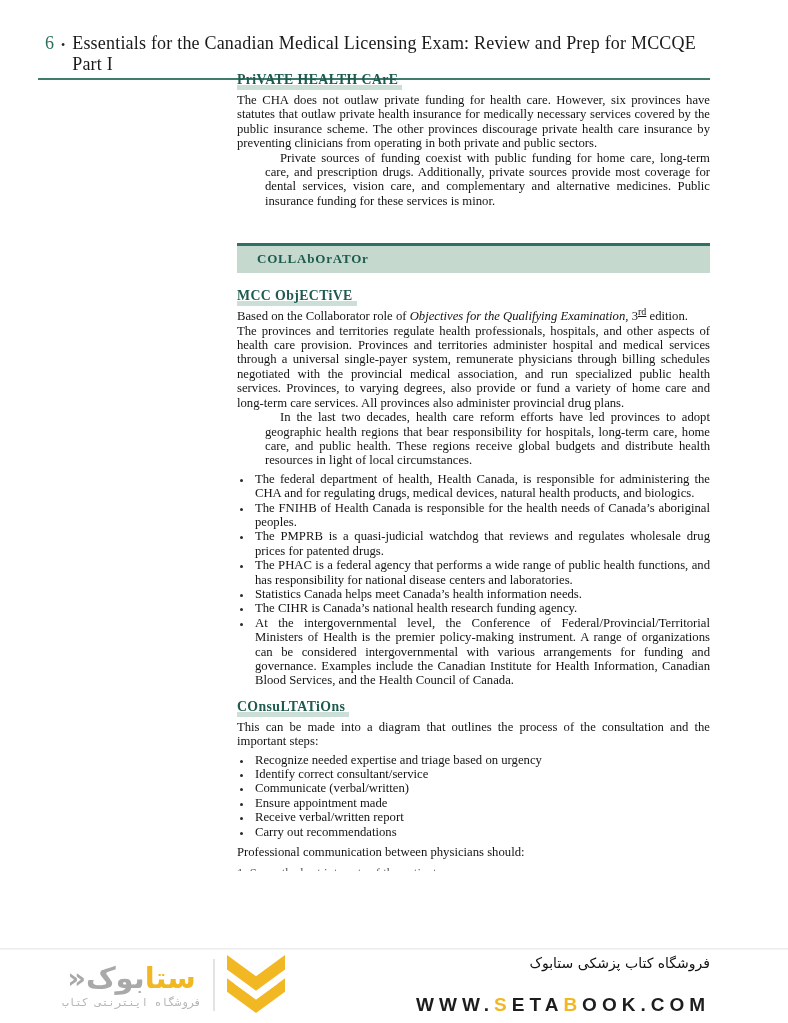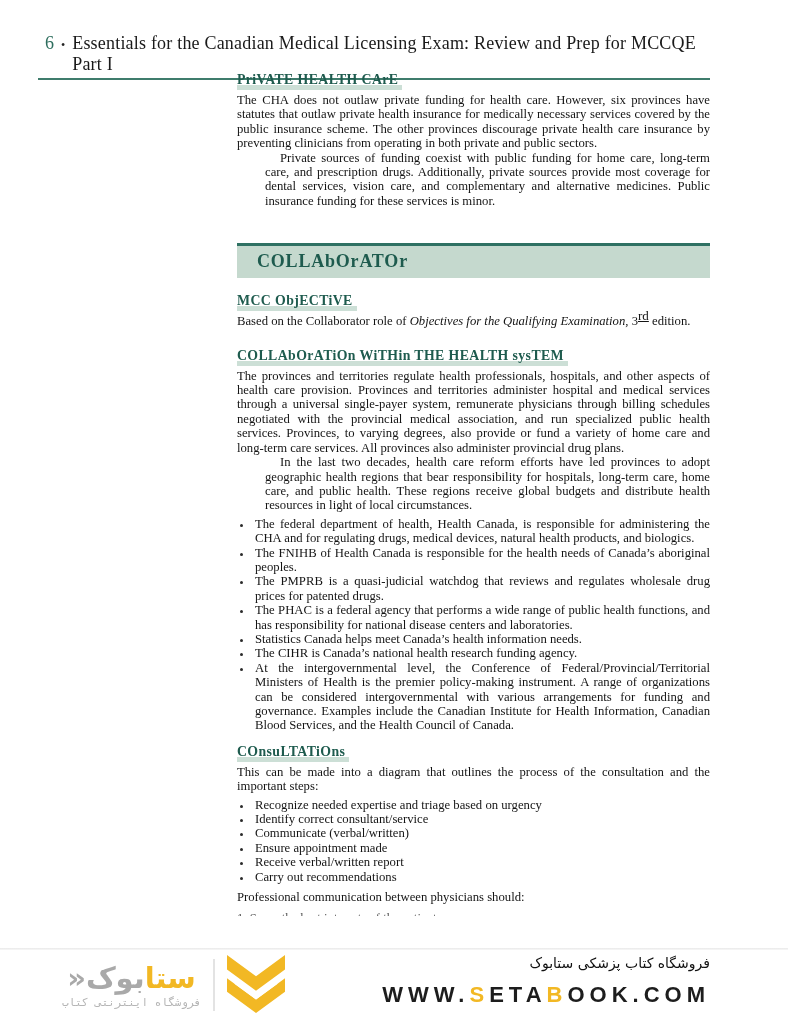--- a/index.html
+++ b/index.html
@@ -22,26 +22,26 @@
     font-size:13.8px;font-weight:bold;color:#1E5B4E;letter-spacing:0.4px;
     background:linear-gradient(to top,#CCDFD6 26%,rgba(0,0,0,0) 26%);
     padding:0 4px 2px 0;margin:0 0 3px 0;
   }
   .h-private{margin-top:0;}
   p.body{font-size:12.7px;line-height:14.4px;text-align:justify;margin:0;}
   p.indent{text-indent:15px;margin-left:28px;}
   .banner{
     margin-top:35px;border-top:3px solid #2F7163;background:#C5D9CE;
     padding:5px 10px 6px 20px;
-    font-size:18px;font-weight:bold;color:#1E5B4E;letter-spacing:0.8px;
+    font-size:13px;font-weight:bold;color:#1E5B4E;letter-spacing:0.8px;
   }
   .after-banner{margin-top:13px;}
   .gap-top{margin-top:17px;}
   em.booktitle{font-style:italic;}
-  sup{font-size:13px;line-height:0;text-decoration:underline;}
+  sup{font-size:10px;line-height:0;text-decoration:underline;}
   ul.bullets{margin:4px 0 9px 0;padding-left:16px;list-style:disc;}
   ul.bullets li{font-size:12.7px;line-height:14.4px;text-align:justify;padding-left:2px;}
   ul.bullets li::marker{font-size:11px;color:#2b2b2b;}
   ul.tight{margin-bottom:6px;}
   .clipped{height:8px;overflow:hidden;margin-top:4px;opacity:0.75;}
   .clipped span{font-size:12.7px;line-height:14.4px;}
   
   .scan-edge{position:absolute;top:948px;left:0;width:100%;height:3px;
     background:linear-gradient(#e9e9e9,#ffffff);}
   .footer{position:absolute;top:950px;left:0;width:100%;height:73px;background:#fff;}
@@ -51,22 +51,22 @@
     font-size:29px;font-weight:bold;line-height:32px;white-space:nowrap;}
   .wm-gold{color:#F2B824;}
   .wm-gray{color:#A9A9A9;}
   .logo-tagline{font-family:Liberation Mono, monospace;font-size:11px;color:#B5B5B5;
     direction:rtl;margin-top:2px;}
   .logo-divider{width:2px;height:52px;background:#E3E3E3;}
   .chevron-svg{display:block;}
   .footer-right{position:absolute;right:78px;top:0;text-align:right;}
   .store-title{font-family:"DejaVu Sans",sans-serif;font-size:14px;color:#111;
     direction:rtl;line-height:26px;}
-  .site-url{font-family:"Liberation Sans",sans-serif;font-size:22px;font-weight:bold;
-    letter-spacing:5px;color:#1d1d1d;margin-top:6px;white-space:nowrap;}
+  .site-url{font-family:"Liberation Sans",sans-serif;font-size:19px;font-weight:bold;
+    letter-spacing:5px;color:#1d1d1d;margin-top:18px;white-space:nowrap;}
   .site-url .gold{color:#F2B824;}
 </style>
 </head>
 <body>
 
 <div class="page">
 
   <div class="hdr">
     <div class="hdr-line">
       <span class="hdr-num">6</span>
@@ -84,23 +84,20 @@
     <p class="body">The CHA does not outlaw private funding for health care. However, six provinces have statutes that outlaw private health insurance for medically necessary services covered by the public insurance scheme. The other provinces discourage private health care insurance by preventing clinicians from operating in both private and public sectors.</p>
     <p class="body indent">Private sources of funding coexist with public funding for home care, long-term care, and prescription drugs. Additionally, private sources provide most coverage for dental services, vision care, and complementary and alternative medicines. Public insurance funding for these services is minor.</p>
 
     <div class="banner">COLLAbOrATOr</div>
 
     <div class="after-banner">
       <span class="sec-heading">MCC ObjECTiVE</span>
     </div>
     <p class="body"><span>Based on the Collaborator role of </span><em class="booktitle">Objectives for the Qualifying Examination</em><span>, 3</span><sup>rd</sup><span> edition.</span></p>
 
-    <div class="gap-top">
-      <span class="sec-heading">COLLAbOrATiOn WiTHin THE HEALTH sysTEM</span>
-    </div>
     <p class="body">The provinces and territories regulate health professionals, hospitals, and other aspects of health care provision. Provinces and territories administer hospital and medical services through a universal single-payer system, remunerate physicians through billing schedules negotiated with the provincial medical association, and run specialized public health services. Provinces, to varying degrees, also provide or fund a variety of home care and long-term care services. All provinces also administer provincial drug plans.</p>
     <p class="body indent">In the last two decades, health care reform efforts have led provinces to adopt geographic health regions that bear responsibility for hospitals, long-term care, home care, and public health. These regions receive global budgets and distribute health resources in light of local circumstances.</p>
 
     <ul class="bullets">
       <li>The federal department of health, Health Canada, is responsible for administering the CHA and for regulating drugs, medical devices, natural health products, and biologics.</li>
       <li>The FNIHB of Health Canada is responsible for the health needs of Canada’s aboriginal peoples.</li>
       <li>The PMPRB is a quasi-judicial watchdog that reviews and regulates wholesale drug prices for patented drugs.</li>
       <li>The PHAC is a federal agency that performs a wide range of public health functions, and has responsibility for national disease centers and laboratories.</li>
       <li>Statistics Canada helps meet Canada’s health information needs.</li>
       <li>The CIHR is Canada’s national health research funding agency.</li>

